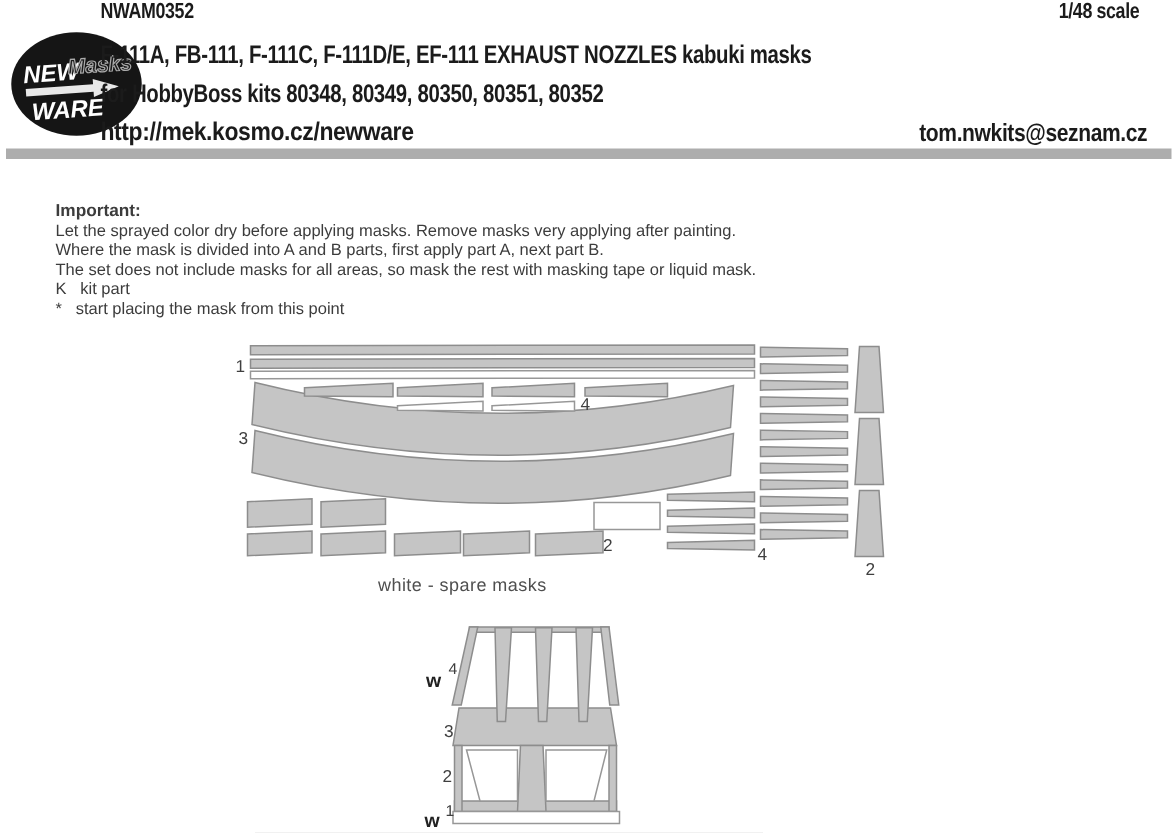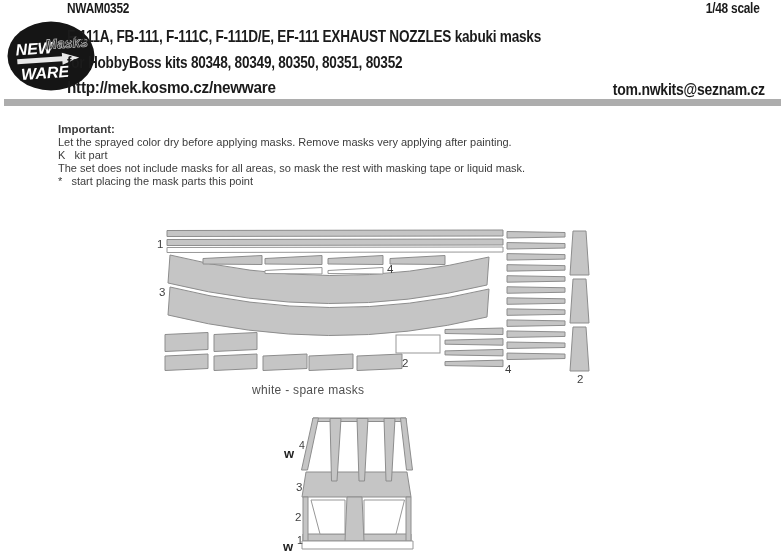--- a/index.html
+++ b/index.html
@@ -11,21 +11,21 @@
   .hdr.right{transform-origin:100% 0;}
   .code{left:67px;top:0;font-size:14.5px;transform:scaleX(0.82);}
   .scalebox{right:24px;top:0;font-size:14.5px;transform:scaleX(0.82);}
   .title{left:67px;top:27px;font-size:17px;transform:scaleX(0.80);}
   .subtitle{left:67px;top:53px;font-size:17px;transform:scaleX(0.80);}
   .website{left:67px;top:78px;font-size:17px;transform:scaleX(0.90);}
   .email{right:19px;top:80px;font-size:16.5px;transform:scaleX(0.85);}
   .logo{position:absolute;left:6px;top:20px;}
   .divider{position:absolute;left:4px;top:99px;width:777px;height:7px;background:#adadad;}
   
-  .instructions{position:absolute;left:37px;top:122px;width:640px;color:#3c3c3c;margin-left:21px;}
+  .instructions{position:absolute;left:37px;top:134px;width:640px;color:#3c3c3c;}
   .imp{font-size:11.5px;font-weight:bold;line-height:14px;}
   .iline{font-size:11px;line-height:13px;white-space:pre-wrap;}
   .wmark{font-weight:bold;font-size:12px;color:#222;}
   
   .sheet{position:absolute;left:0;top:0;}
   .g{fill:#c5c5c5;stroke:#8d8d8d;stroke-width:1;}
   .w{fill:#ffffff;stroke:#979797;stroke-width:1;}
   .lbl{font-family:"Liberation Sans",sans-serif;font-size:11.5px;fill:#3f3f3f;}
   .lbls{font-family:"Liberation Sans",sans-serif;font-size:10.5px;fill:#3f3f3f;}
   .lblw{font-family:"Liberation Sans",sans-serif;font-size:13px;font-weight:bold;fill:#222;}
@@ -51,23 +51,24 @@
   <div class="hdr right scalebox">1/48 scale</div>
   <div class="hdr title">F-111A, FB-111, F-111C, F-111D/E,  EF-111 EXHAUST NOZZLES kabuki masks</div>
   <div class="hdr subtitle">for HobbyBoss kits 80348, 80349, 80350, 80351, 80352</div>
   <div class="hdr website">http://mek.kosmo.cz/newware</div>
   <div class="hdr right email">tom.nwkits@seznam.cz</div>
   <div class="divider"></div>
 
   <section class="instructions">
     <div class="imp">Important:</div>
     <div class="iline">Let the sprayed color dry before applying masks. Remove masks very applying after painting.</div>
+    <div class="iline">Where the mask is divided into A and B parts, first apply part A, next part B.</div>
+    <div class="iline">The set does not include masks for all areas, so mask the rest with masking tape or liquid mask.</div>
     <div class="iline">K   kit part</div>
-    <div class="iline">The set does not include masks for all areas, so mask the rest with masking tape or liquid mask.</div>
-    <div class="iline">*   start placing the mask parts this point</div>
+    <div class="iline">*   start placing the mask from this point</div>
   </section>
 
   <svg class="sheet" width="784" height="555" viewBox="0 0 784 555">
 
     <g>
 
       <path class="g" d="M170,255 Q330,295 489,257 L487,285 Q330,323 168,283 Z"></path>
       <path class="g" d="M170,287 Q330,327 489,289 L487,317 Q330,355 168,315 Z"></path>
 
       <g id="g-long">

